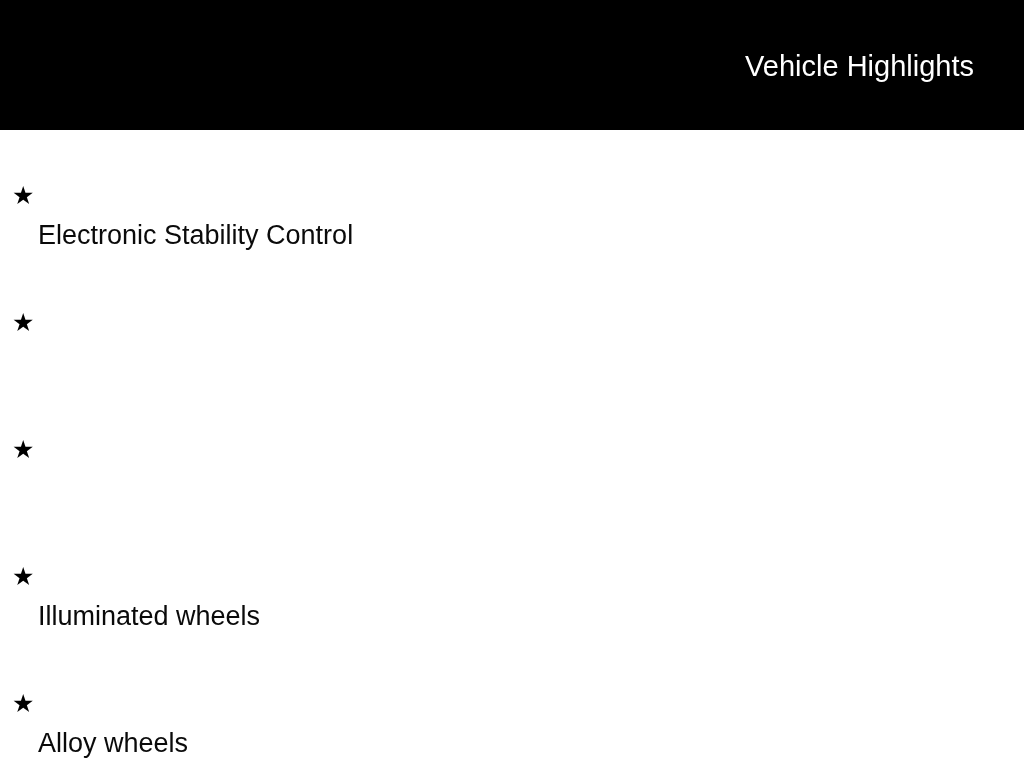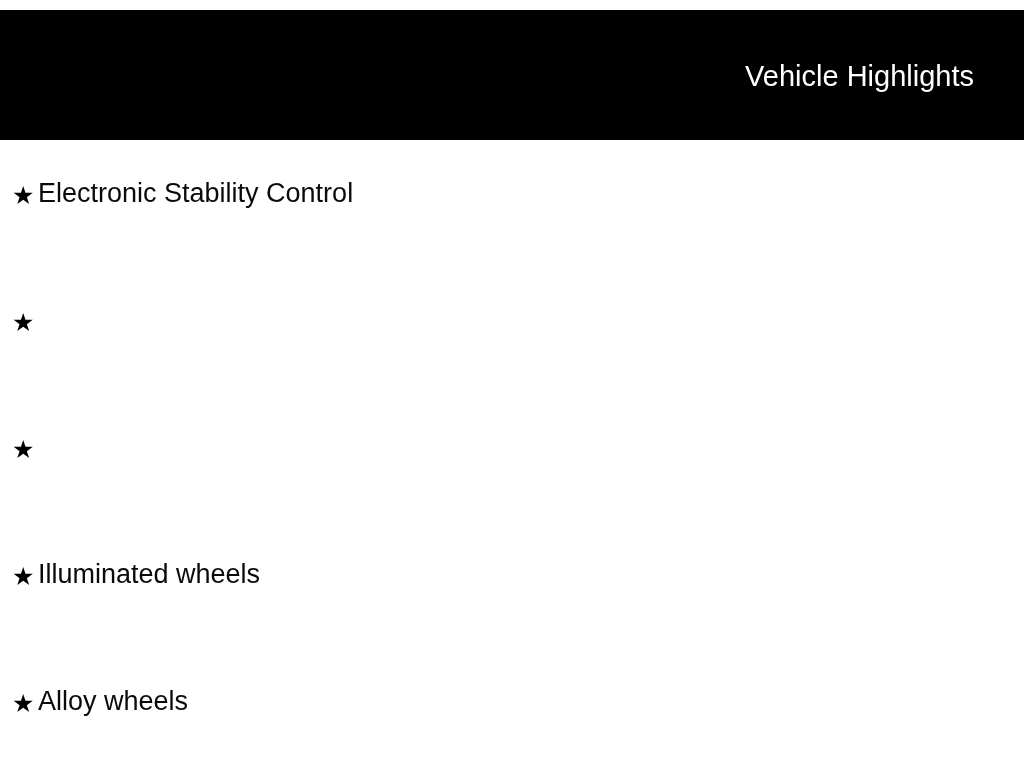--- a/index.html
+++ b/index.html
@@ -15,21 +15,21 @@
   }
   .slide {
     position: relative;
     width: 1024px;
     height: 768px;
     background: #ffffff;
   }
   .header-band {
     position: absolute;
     left: 0;
-    top: 10px;
+    top: 0;
     width: 1024px;
     height: 130px;
     background: #000000;
   }
   .header-title {
     position: absolute;
     right: 50px;
     top: 48px;
     color: #ffffff;
     font-size: 29px;
@@ -63,20 +63,21 @@
     padding-top: 53px;
     text-align: left;
   }
   .highlight-label {
     color: #0a0a0a;
     font-size: 27px;
     line-height: 1;
     padding-top: 50px;
     font-family: "Liberation Sans", sans-serif;
     white-space: nowrap;
+    margin-top: 42px;
   }
 </style>
 </head>
 <body>
 
 <div class="slide">
 
   <div class="header-band">
     <div class="header-title">Vehicle Highlights</div>
   </div>

